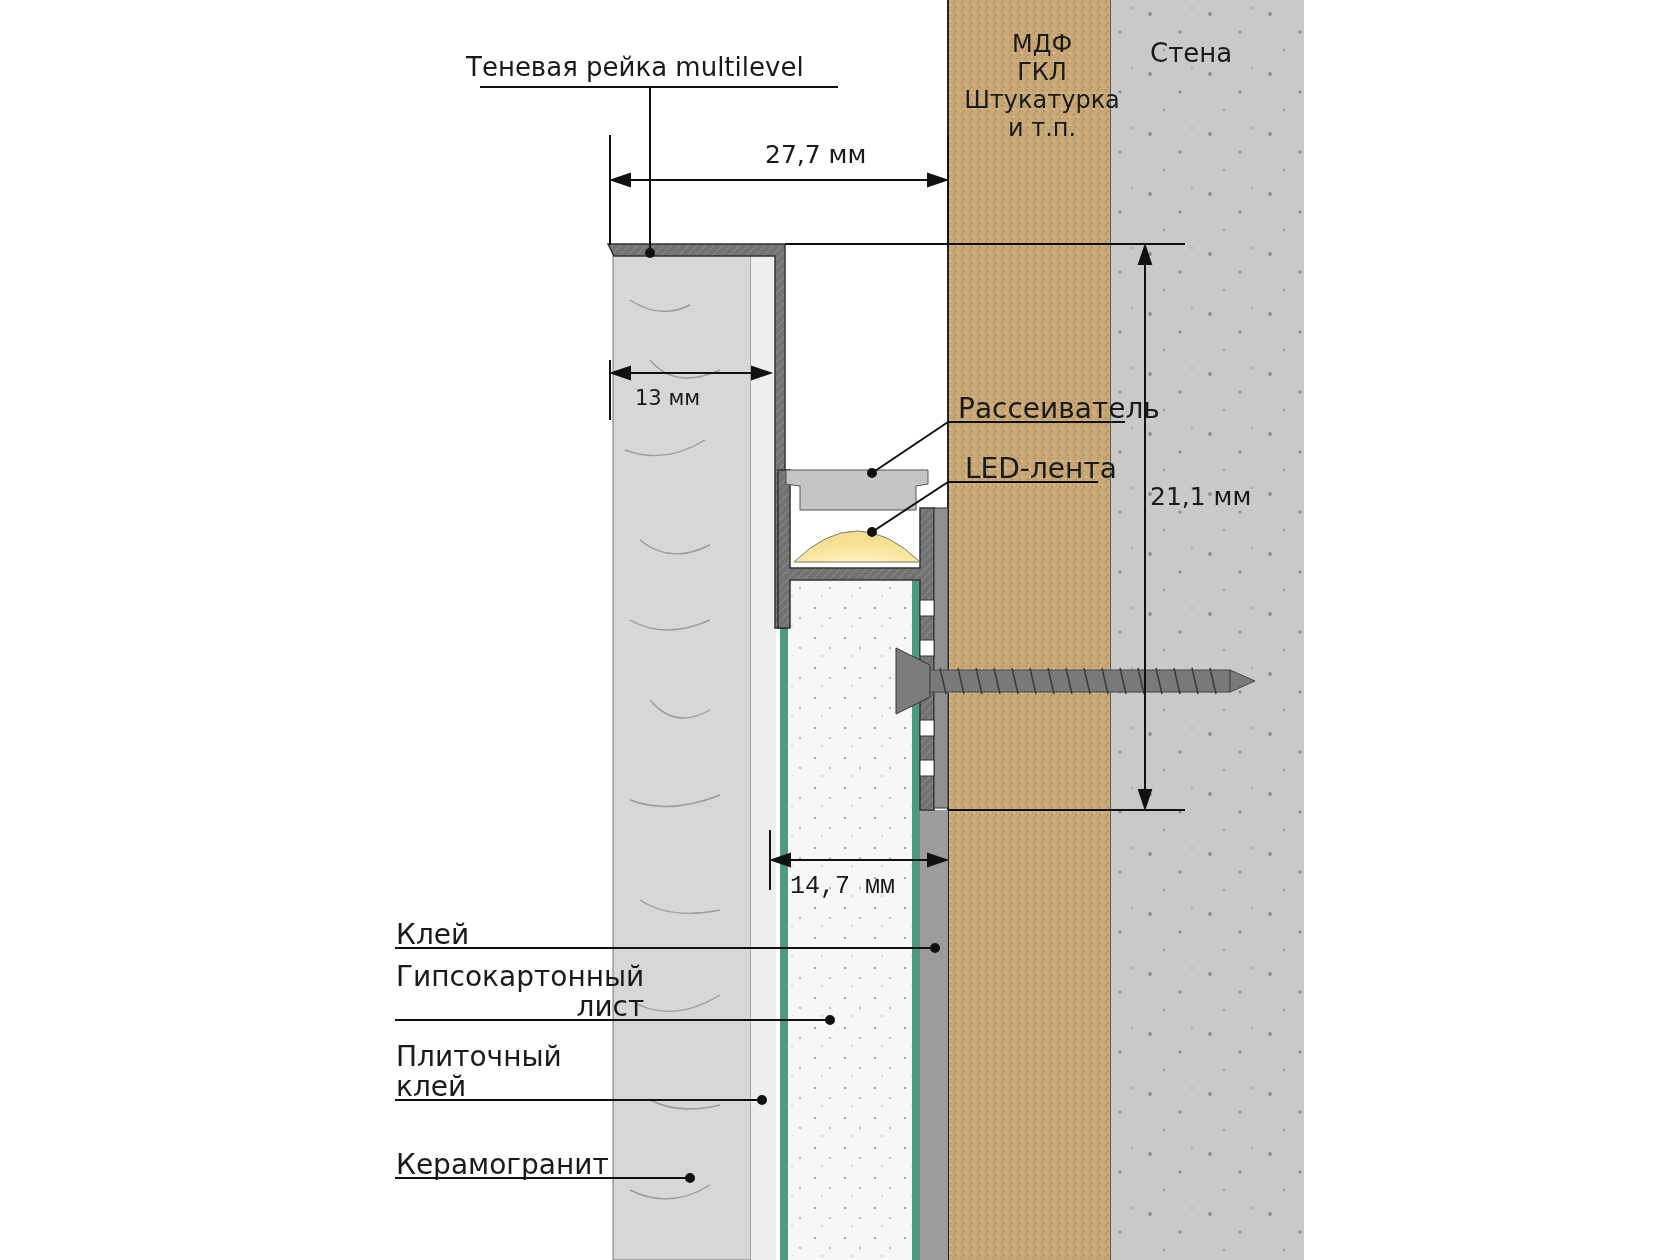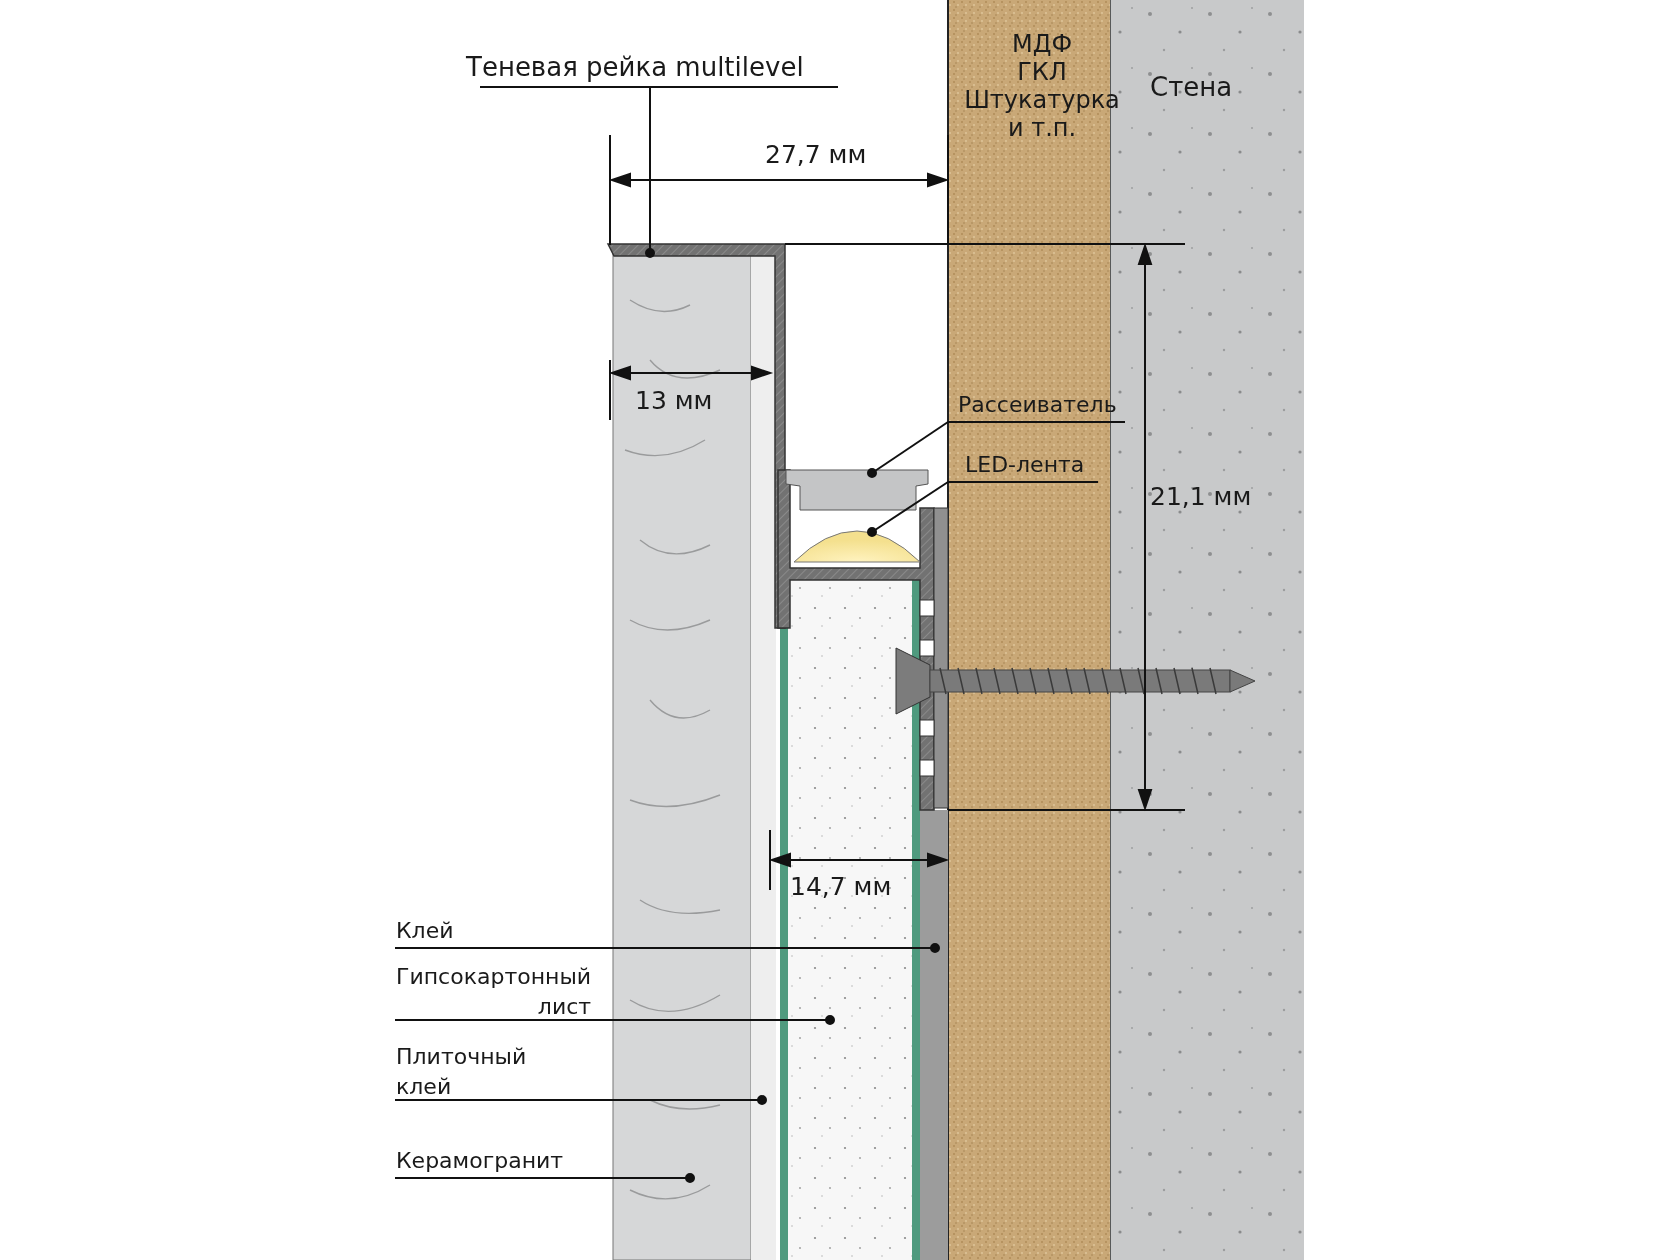--- a/index.html
+++ b/index.html
@@ -1,18 +1,18 @@
 <!DOCTYPE html>
 <html><head>
 <meta charset="utf-8">
 <style>
   html,body{margin:0;padding:0;background:#ffffff;}
   body{width:1680px;height:1260px;position:relative;overflow:hidden;font-family:"DejaVu Sans","Liberation Sans",sans-serif;}
   svg{position:absolute;left:0;top:0;}
-  .lbl{position:absolute;font-family:"DejaVu Sans",sans-serif;font-size:22px;color:#1a1a1a;white-space:nowrap;line-height:1.2;}
+  .lbl{position:absolute;font-family:"DejaVu Sans",sans-serif;font-size:28px;color:#1a1a1a;white-space:nowrap;line-height:1.2;}
   .lbl-c{text-align:center;}
   .dim{position:absolute;font-family:"DejaVu Sans",sans-serif;font-size:23px;color:#1a1a1a;white-space:nowrap;}
 </style>
 </head>
 <body>
 
 <svg width="1680" height="1260" viewBox="0 0 1680 1260">
   <defs>
     <pattern id="cork" width="8" height="8" patternUnits="userSpaceOnUse">
       <rect width="8" height="8" fill="#c9a877"></rect>
@@ -129,26 +129,26 @@
 </svg>
 
 <div class="lbl" style="left:466px;top:52px;font-size:26px;">Теневая рейка multilevel</div>
 
 <div class="lbl lbl-c" style="left:948px;top:30px;width:188px;font-size:24px;line-height:28px;">
   <div>МДФ</div>
   <div>ГКЛ</div>
   <div>Штукатурка</div>
   <div>и т.п.</div>
 </div>
-<div class="lbl" style="left:1150px;top:38px;font-size:26px;margin-top:34px;">Стена</div>
+<div class="lbl" style="left:1150px;top:38px;font-size:26px;">Стена</div>
 
 <div class="dim" style="left:725px;top:140px;font-size:25px;margin-left:40px;">27,7 мм</div>
-<div class="dim" style="left:635px;top:386px;font-size:25px;">13 мм</div>
+<div class="dim" style="left:635px;top:386px;font-size:21px;">13 мм</div>
 <div class="dim" style="left:1150px;top:482px;font-size:25px;">21,1 мм</div>
-<div class="dim" style="left:790px;top:872px;font-size:25px;">14,7 мм</div>
+<div class="dim" style="left:790px;top:872px;font-size:25px;font-family:Liberation Mono, monospace;">14,7 мм</div>
 
 <div class="lbl" style="left:958px;top:392px;">Рассеиватель</div>
 <div class="lbl" style="left:965px;top:452px;">LED-лента</div>
 
 <div class="lbl" style="left:396px;top:918px;">Клей</div>
 <div class="lbl" style="left:396px;top:962px;line-height:30px;text-align:right;">
   <div>Гипсокартонный</div>
   <div>лист</div>
 </div>
 <div class="lbl" style="left:396px;top:1042px;line-height:30px;">

